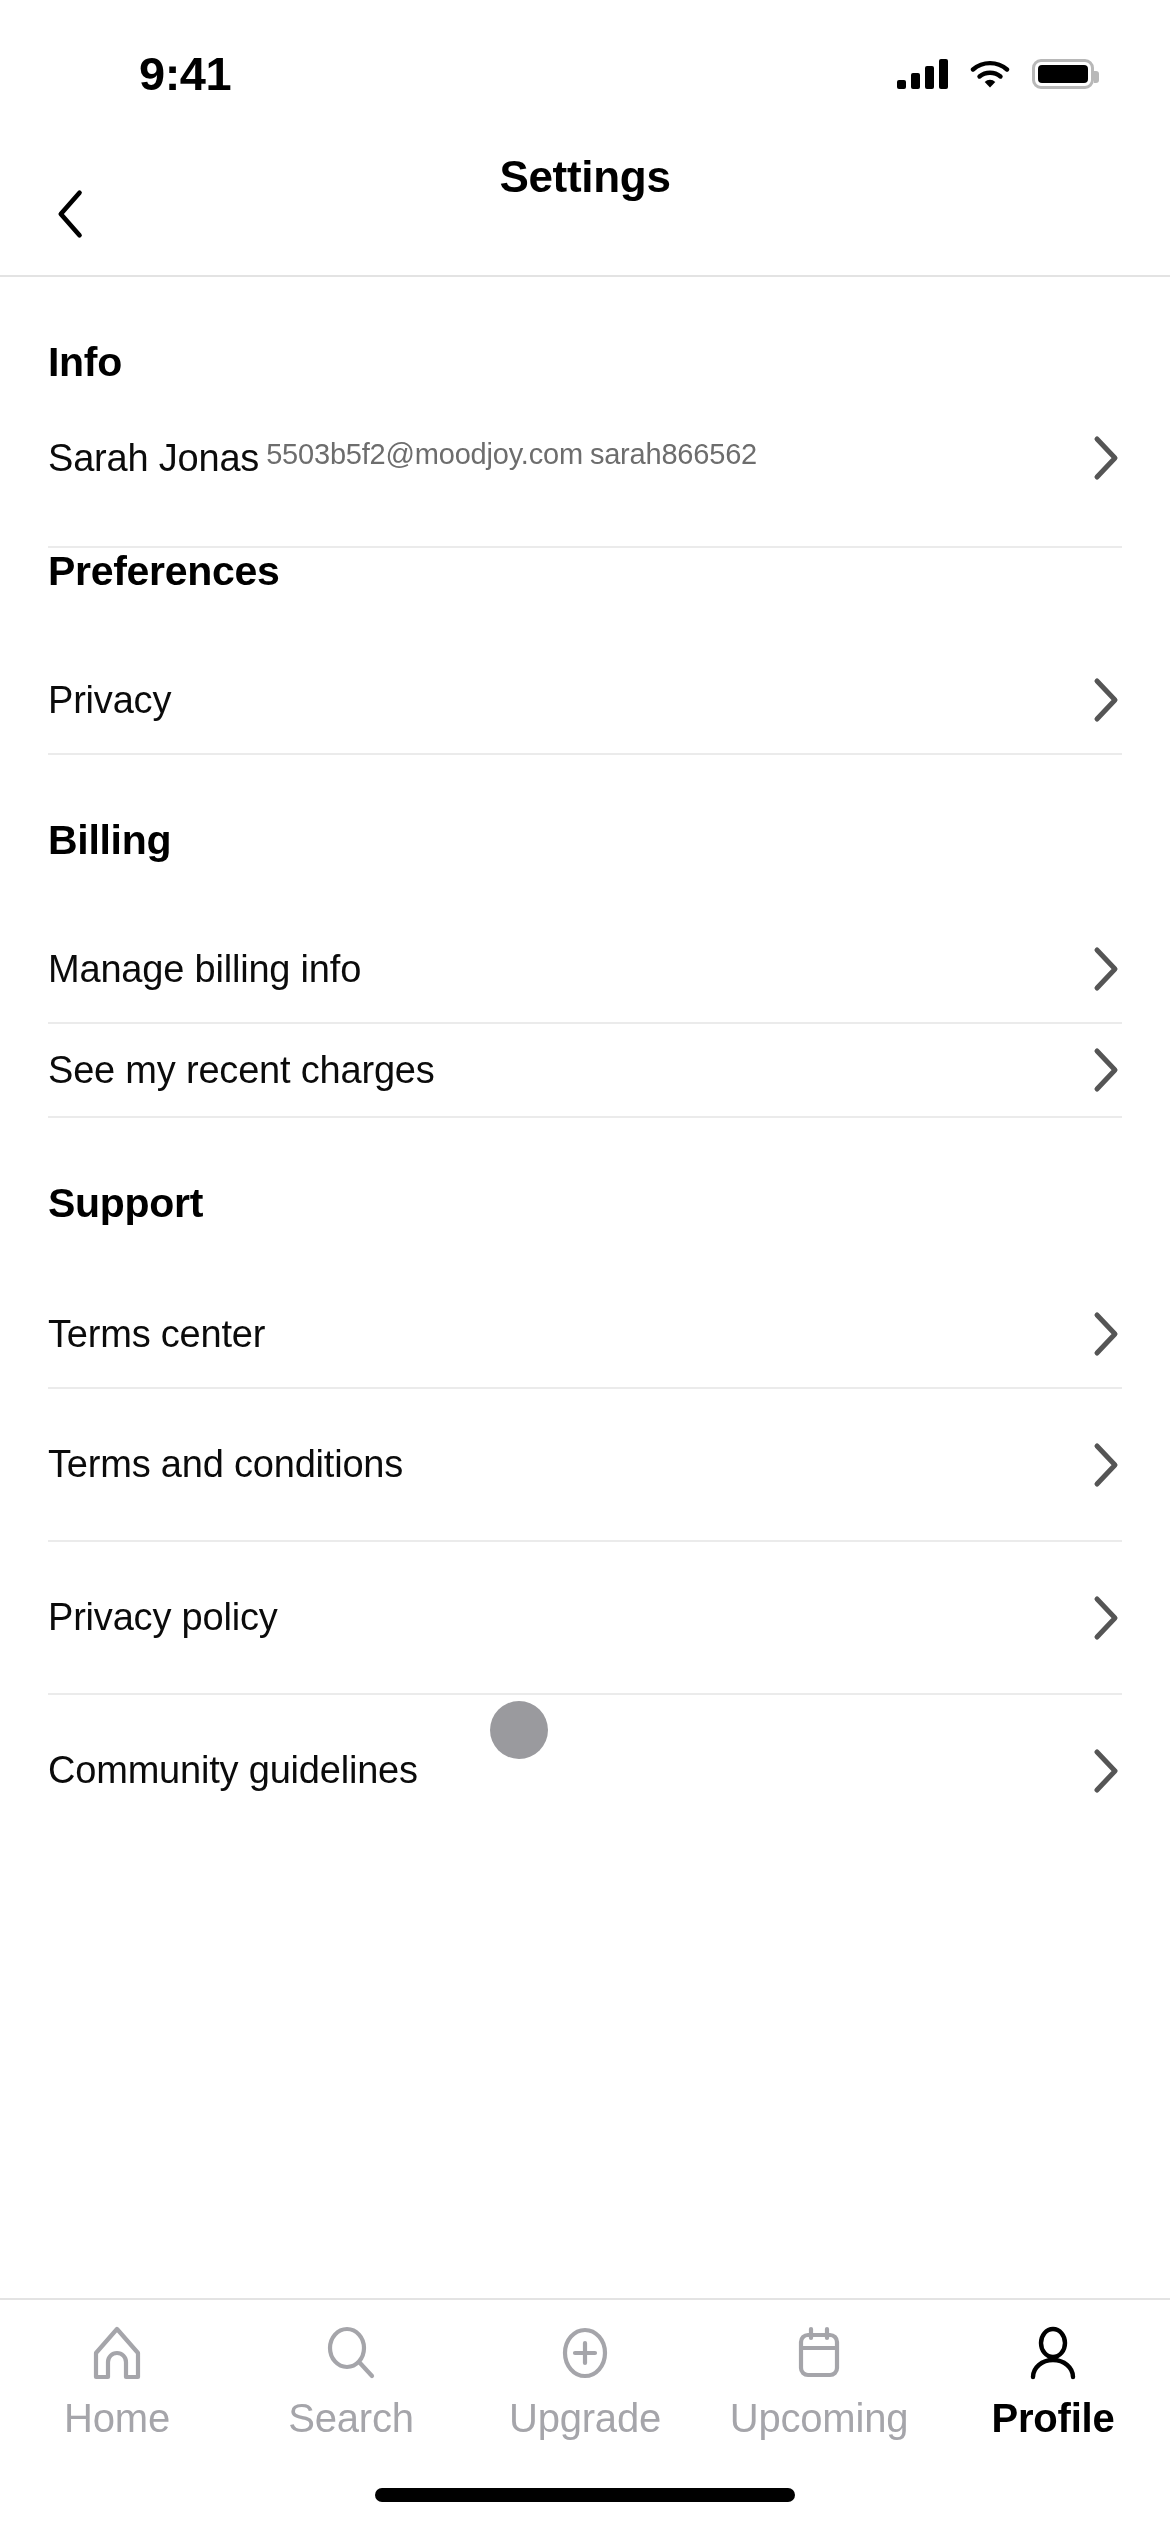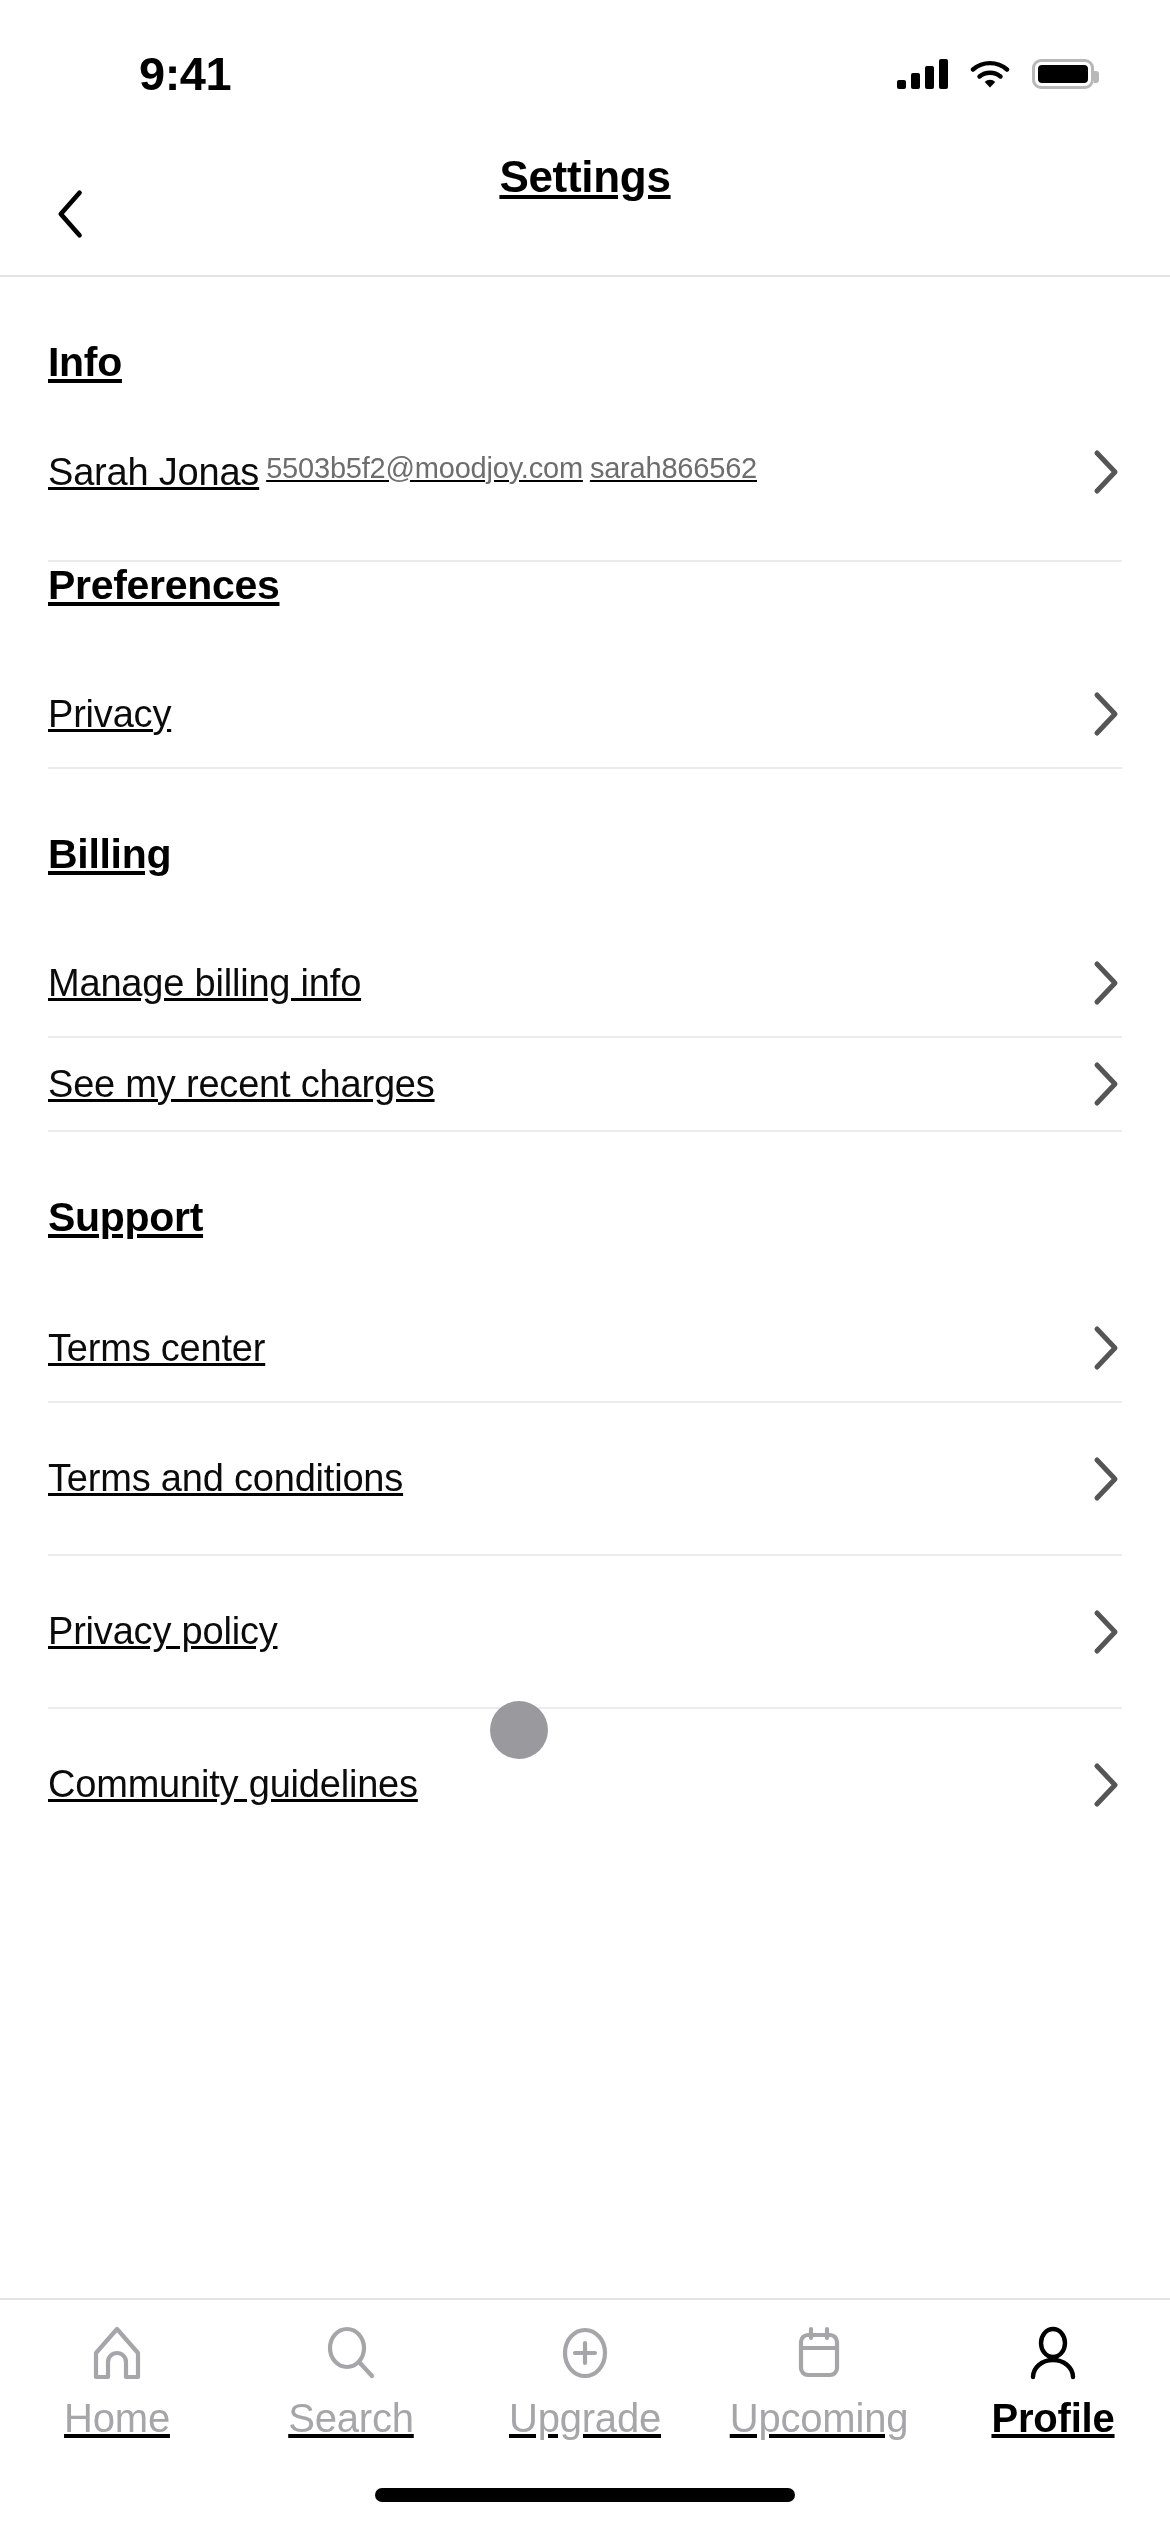--- a/index.html
+++ b/index.html
@@ -7,21 +7,21 @@
     width:1170px; height:2532px;
     background:#ffffff;
     font-family:"Liberation Sans", sans-serif;
     -webkit-font-smoothing:antialiased;
   }
   .phone {
     position:relative;
     width:1170px; height:2532px;
     background:#ffffff;
     overflow:hidden;
-    display:flex; flex-direction:column;text-decoration:underline;
+    display:flex; flex-direction:column;
   }
 
   
   .statusbar {
     height:152px;
     flex:0 0 152px;
     display:flex; align-items:center; justify-content:space-between;
     padding:0 75px 0 0;
     position:relative;
   }
@@ -125,21 +125,21 @@
   .chev { flex:0 0 auto; width:32px; height:48px; }
 
   .divider {
     height:2px;
     background:#ebebeb;
     width:100%;
   }
 
   
   .sec-info   { padding-top:62px; }
-  .sec-info .section-title { margin-bottom:62px; }
+  .sec-info .section-title { margin-bottom:48px; }
   .sec-info .row { padding-bottom:64px; }
 
   .sec-pref   { }
   .sec-pref .section-title { margin-bottom:52px; }
   .sec-pref .row { height:106px; }
 
   .sec-bill   { padding-top:62px; }
   .sec-bill .section-title { margin-bottom:52px; }
   .sec-bill .row { height:106px; }
   .sec-bill .row.second { height:92px; }

